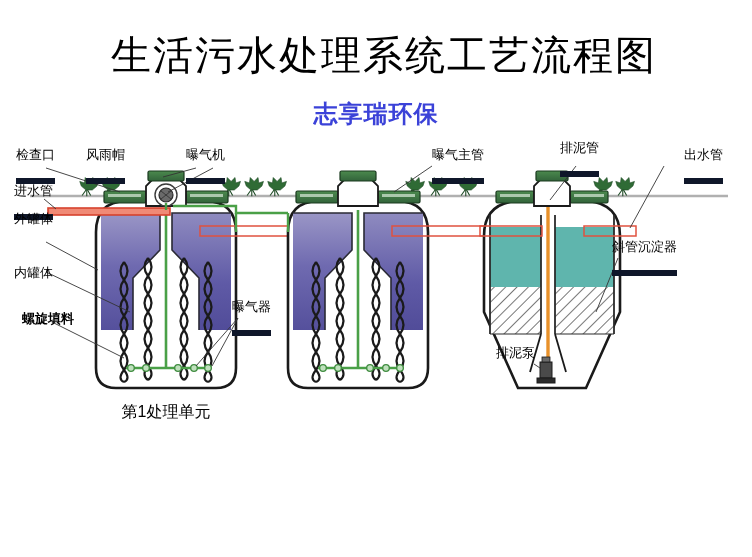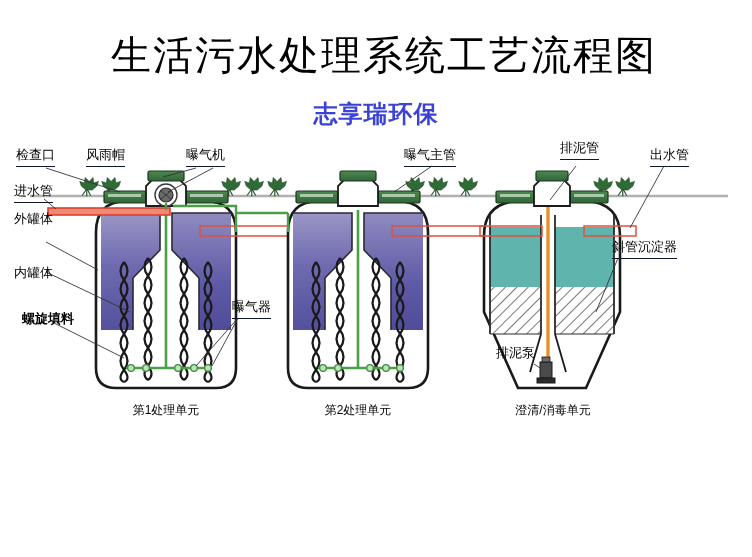--- a/index.html
+++ b/index.html
@@ -37,25 +37,25 @@
   svg.diagram { position:absolute; left:0; top:0; }
 
   .lbl {
     position: absolute;
     font-size: 13px;
     color: #000;
     white-space: nowrap;
     line-height: 1;
     font-family: "Liberation Sans", "DejaVu Sans", sans-serif;
   }
-  .lbl.ul { border-bottom: 1px solid #0f172a; padding-bottom: 5px; }
+  .lbl.ul { border-bottom: 6px solid #0f172a; padding-bottom: 17px; }
   .lbl.bold { font-weight: bold; }
   .caption {
     position: absolute;
-    font-size: 12px;
+    font-size: 16px;
     color: #000;
     white-space: nowrap;
     text-align: center;
   }
 </style>
 </head>
 <body>
 
 <div id="root">
 
@@ -332,23 +332,21 @@
   </svg>
 
   <div class="lbl ul" style="left:16px;  top:148px;">检查口</div>
   <div class="lbl ul" style="left:86px;  top:148px;">风雨帽</div>
   <div class="lbl ul" style="left:186px; top:148px;">曝气机</div>
   <div class="lbl ul" style="left:14px;  top:184px;text-align:center;">进水管</div>
   <div class="lbl" style="left:14px;  top:212px;">外罐体</div>
   <div class="lbl" style="left:14px;  top:266px;">内罐体</div>
   <div class="lbl bold" style="left:22px; top:312px;">螺旋填料</div>
   <div class="lbl ul" style="left:232px; top:300px;">曝气器</div>
-  <div class="lbl ul" style="left:404px; top:148px;">曝气主管</div>
+  <div class="lbl ul" style="left:432px; top:148px;">曝气主管</div>
   <div class="lbl ul" style="left:560px; top:141px;">排泥管</div>
-  <div class="lbl ul" style="left:650px; top:148px;">出水管</div>
+  <div class="lbl ul" style="left:684px; top:148px;">出水管</div>
   <div class="lbl ul" style="left:612px; top:240px;">斜管沉淀器</div>
   <div class="lbl" style="left:496px; top:346px;">排泥泵</div>
 
   <div class="caption" style="left:110px; top:402px; width:112px;">第1处理单元</div>
-  <div class="caption" style="left:302px; top:402px; width:112px;">第2处理单元</div>
-  <div class="caption" style="left:492px; top:402px; width:122px;">澄清/消毒单元</div>
 
 </div>
 
 </body></html>

